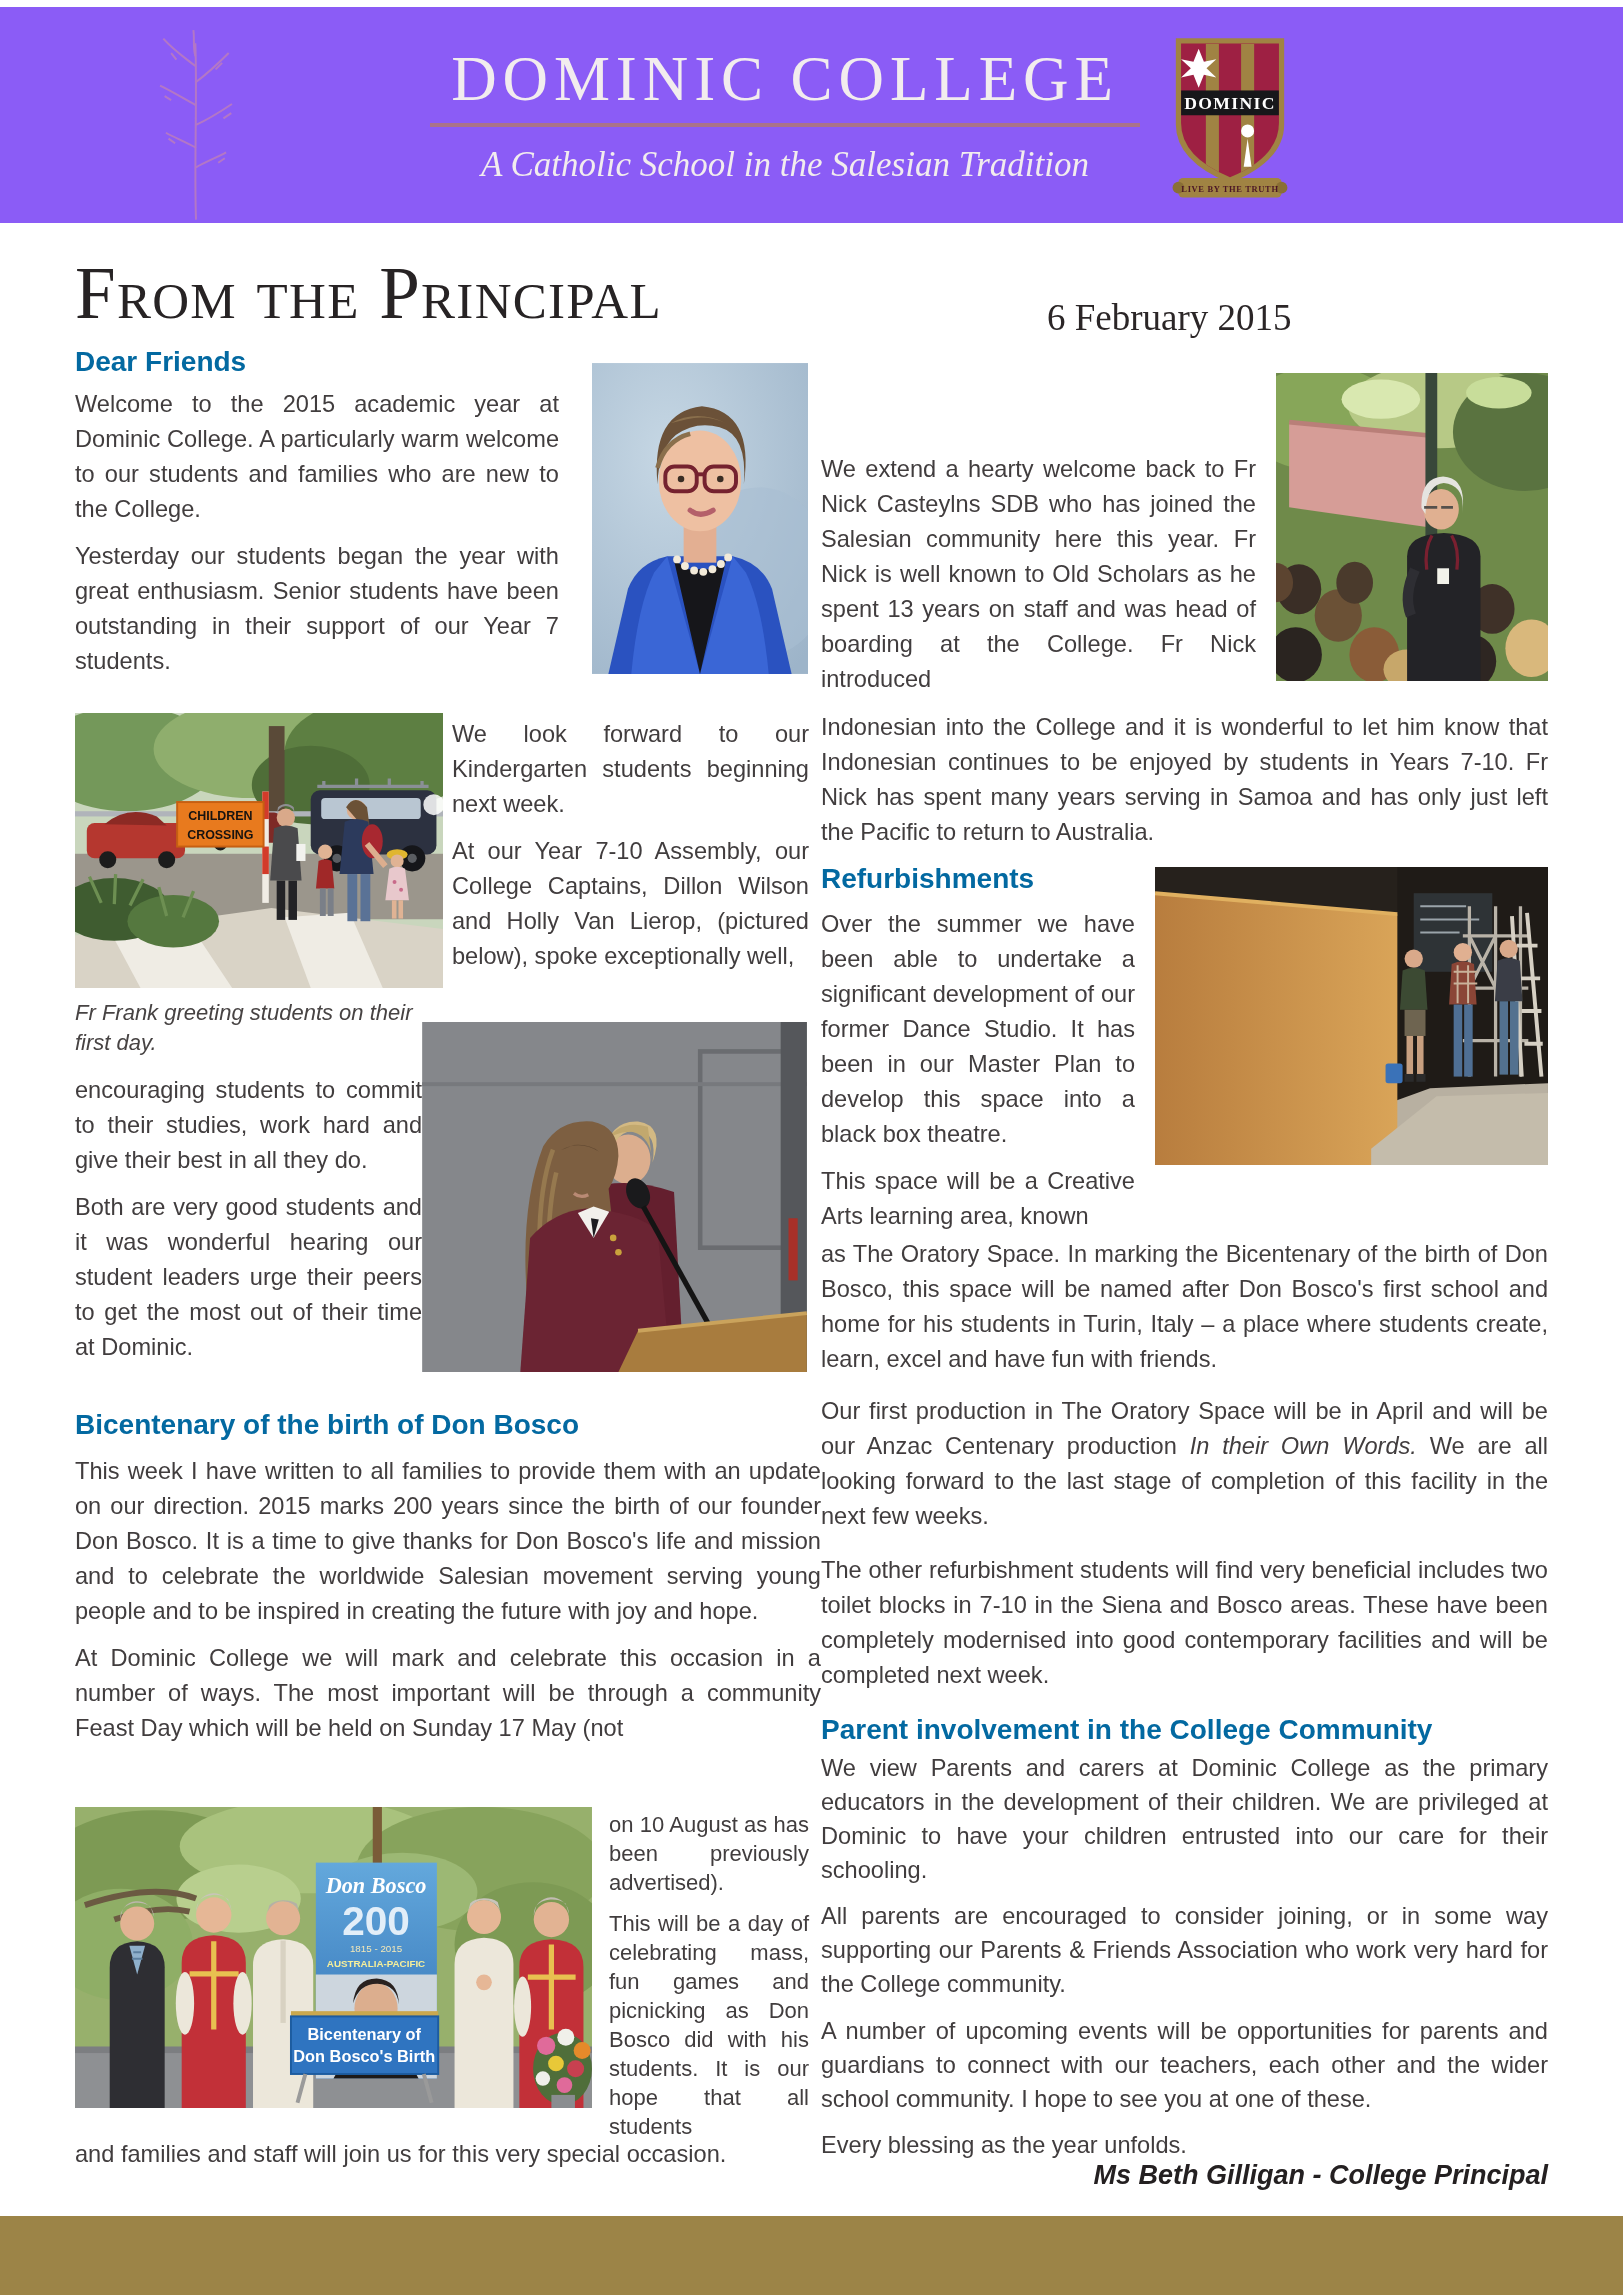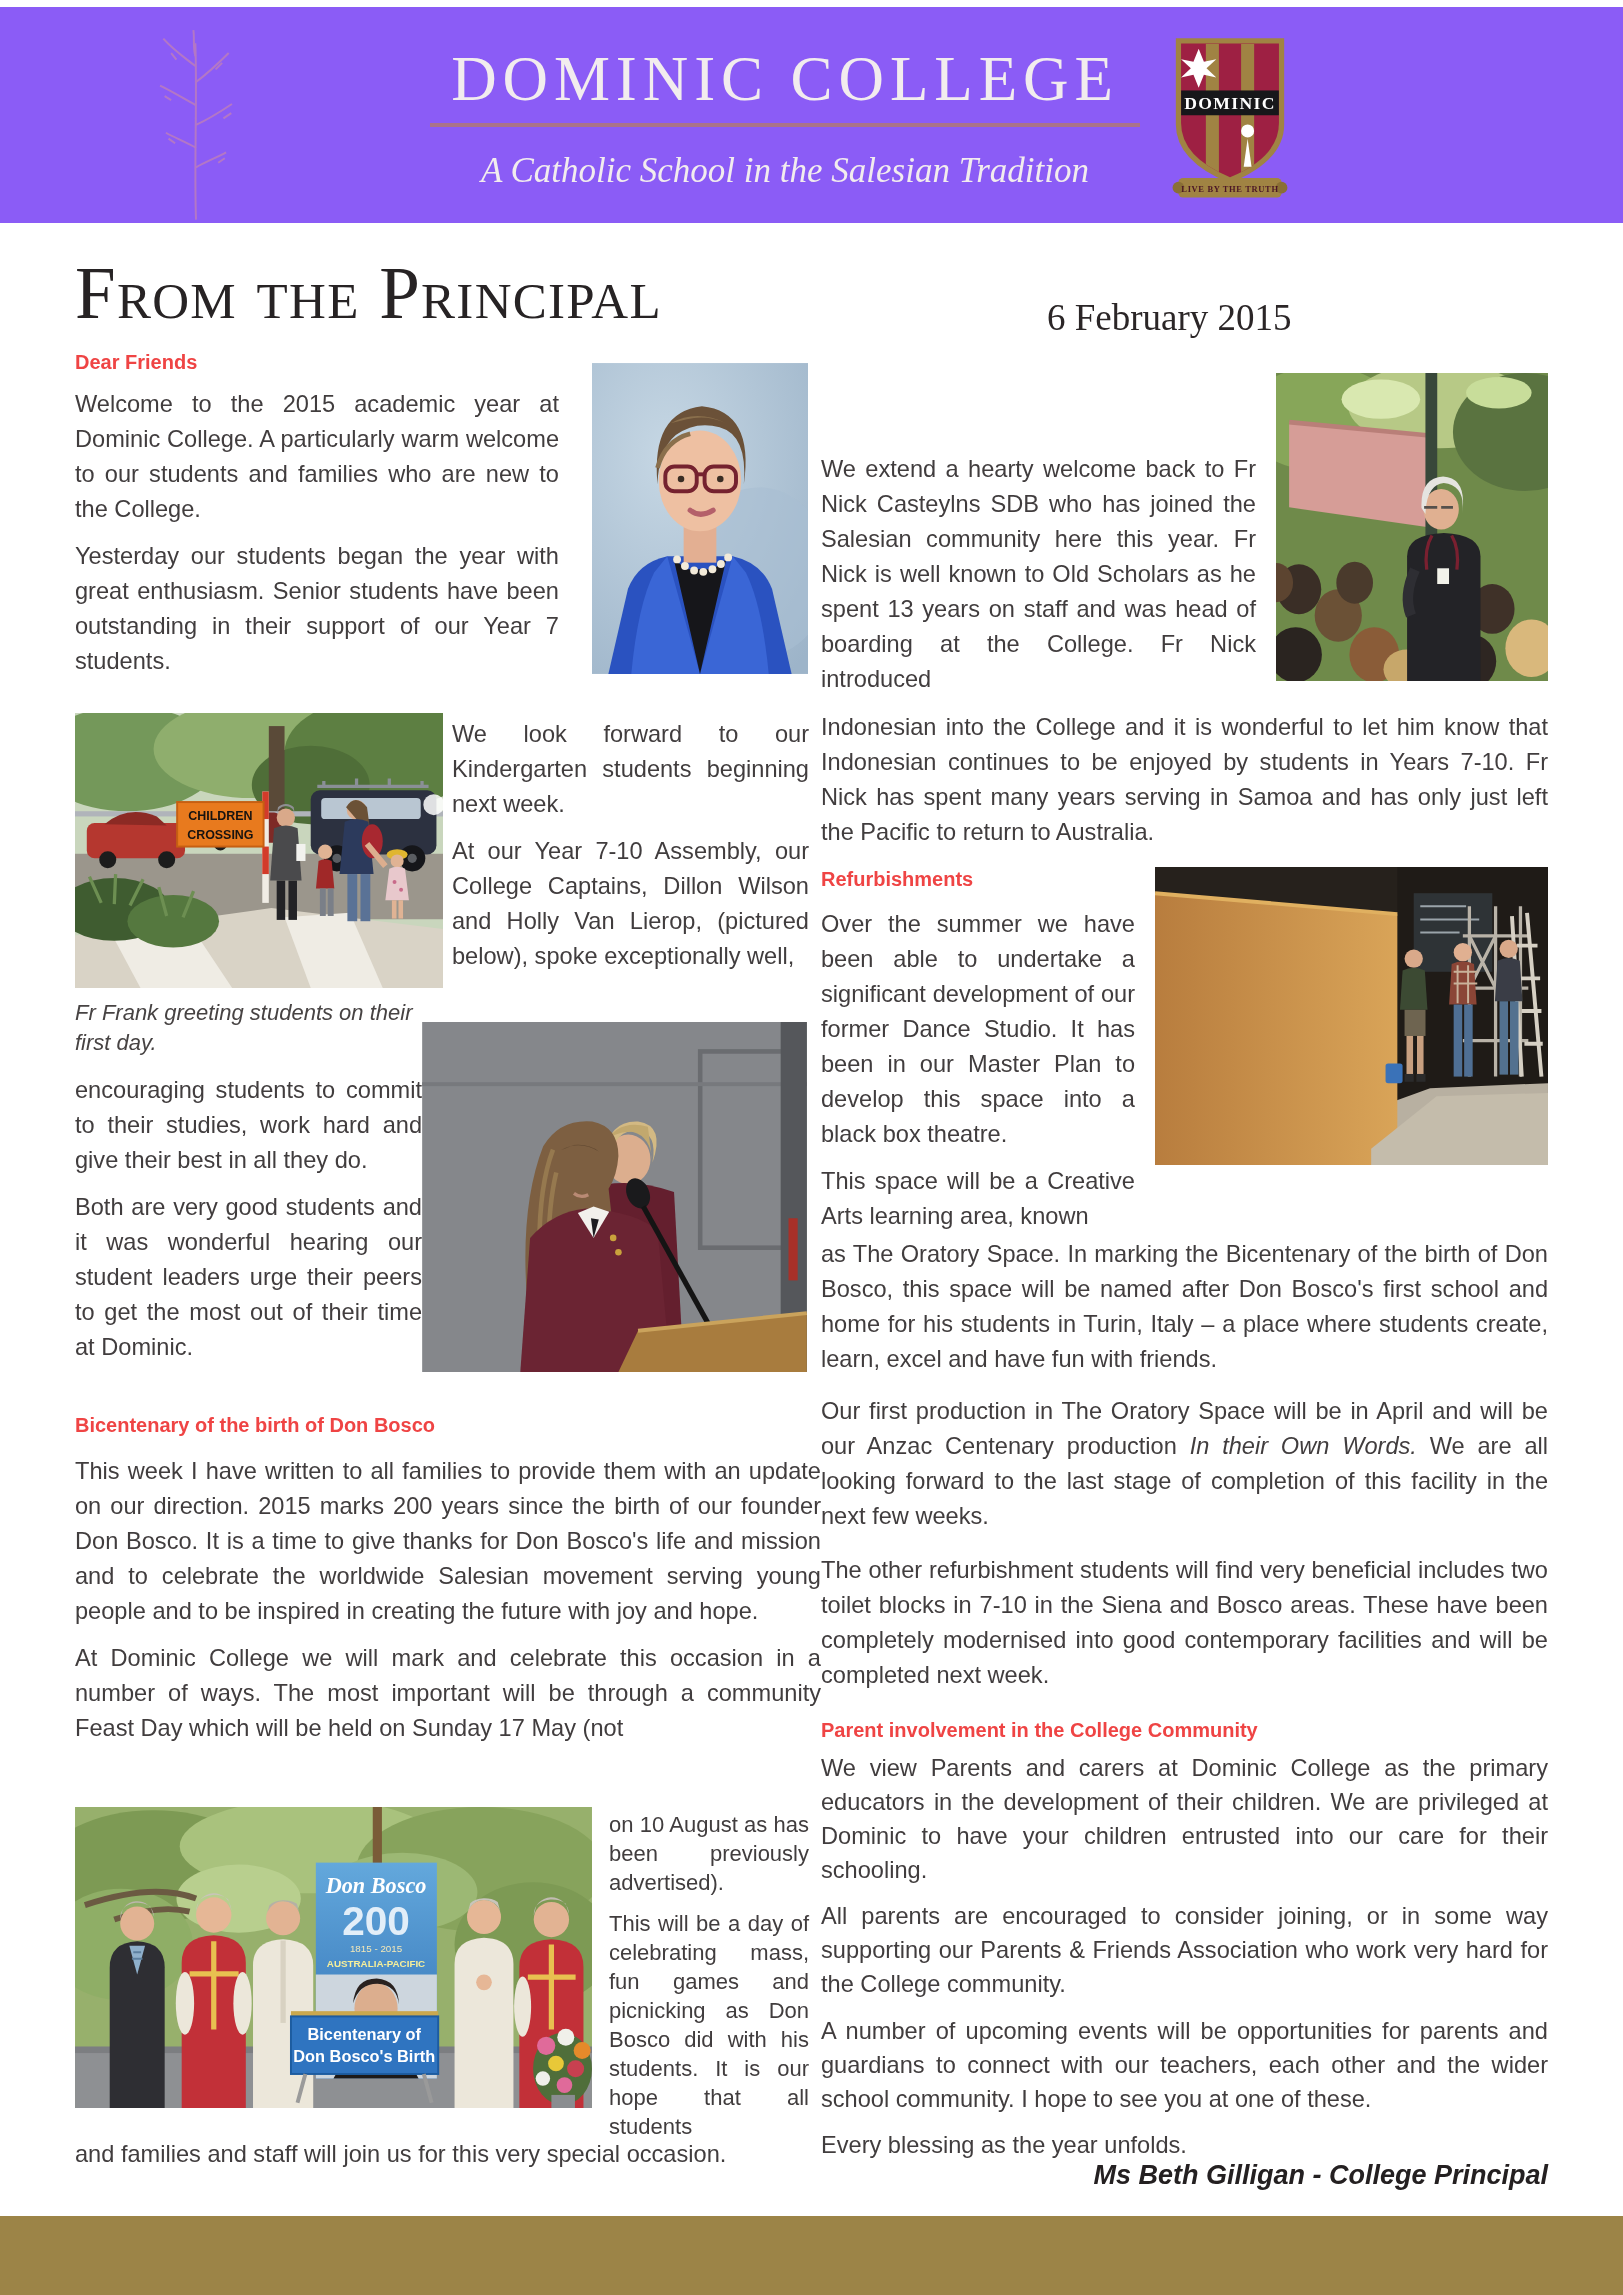--- a/index.html
+++ b/index.html
@@ -5,33 +5,33 @@
   html,body{margin:0;padding:0;background:#e8e8e8;}
   .page{position:relative;width:1623px;height:2295px;background:#ffffff;overflow:hidden;
         font-family:"Liberation Sans",sans-serif;}
   .abs{position:absolute;}
 
   
   .banner{position:absolute;left:0;top:7px;width:1623px;height:216px;background:#8b5cf6;}
   .brand{position:absolute;left:425px;top:38px;width:720px;text-align:center;color:#f2ecee;}
   .brand-title{font-family:"Liberation Serif",serif;font-size:63px;letter-spacing:5.9px;line-height:1.1;white-space:nowrap;}
   .brand-rule{margin:9.2px auto 0 auto;width:710px;height:3.3px;background:#aa7389;}
-  .brand-tagline{margin-top:24px;font-family:"Liberation Serif",serif;font-style:italic;font-size:35px;white-space:nowrap;}
+  .brand-tagline{margin-top:18px;font-family:"Liberation Serif",serif;font-style:italic;font-size:35px;white-space:nowrap;}
 
   
   .page-title{position:absolute;left:75px;top:257px;font-family:"Liberation Serif",serif;
       font-variant:small-caps;font-size:73px;line-height:1;color:#272324;letter-spacing:1.3px;text-align:right;}
   .issue-date{position:absolute;left:1047px;top:296px;width:501px;text-align:left;
       font-family:"Liberation Serif",serif;font-size:37px;color:#2b2627;}
 
   
   .body-text{font-size:23.6px;line-height:35px;color:#413d3e;text-align:justify;}
   .body-text p{margin:0 0 12.4px 0;}
   .body-text p:last-child{margin-bottom:0;}
-  .h-section{font-weight:bold;font-size:20px;line-height:36px;color:#ef4444;}
+  .h-section{font-weight:bold;font-size:28px;line-height:36px;color:#0369a1;}
   .caption{font-style:italic;font-size:22px;line-height:29.5px;color:#474343;text-align:left;}
   .wrapcol{font-size:22px;line-height:29px;}
   .signature{font-weight:bold;font-style:italic;font-size:27px;color:#242021;text-align:right;}
   .lh52{line-height:34px;}
   .lh53{line-height:35px;}
 
   .photo{position:absolute;overflow:hidden;}
   .photo svg{display:block;width:100%;height:100%;}
 
   .gold-bar{position:absolute;left:0;top:2216px;width:1623px;height:79px;background:#9c8447;}

